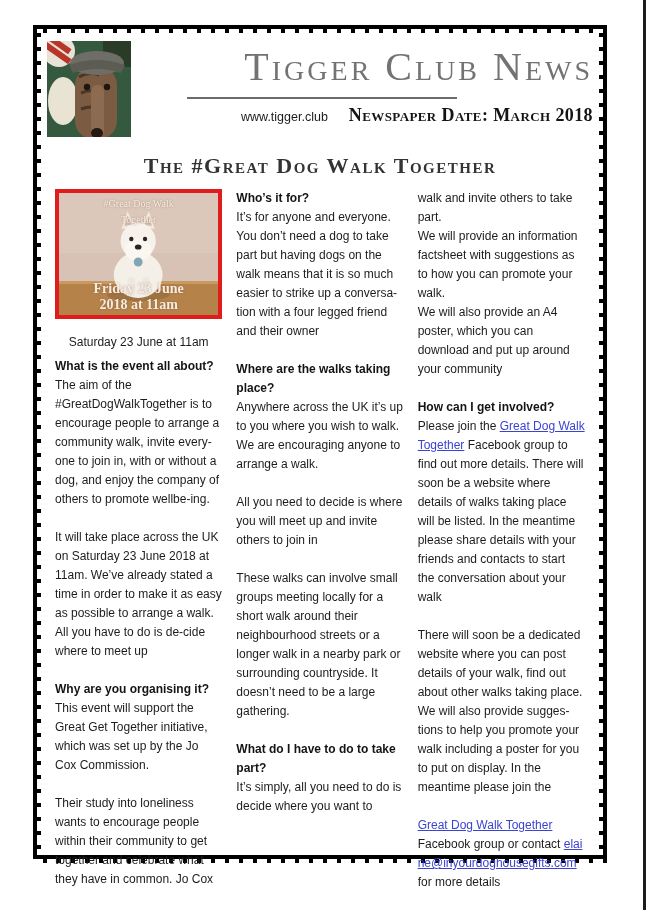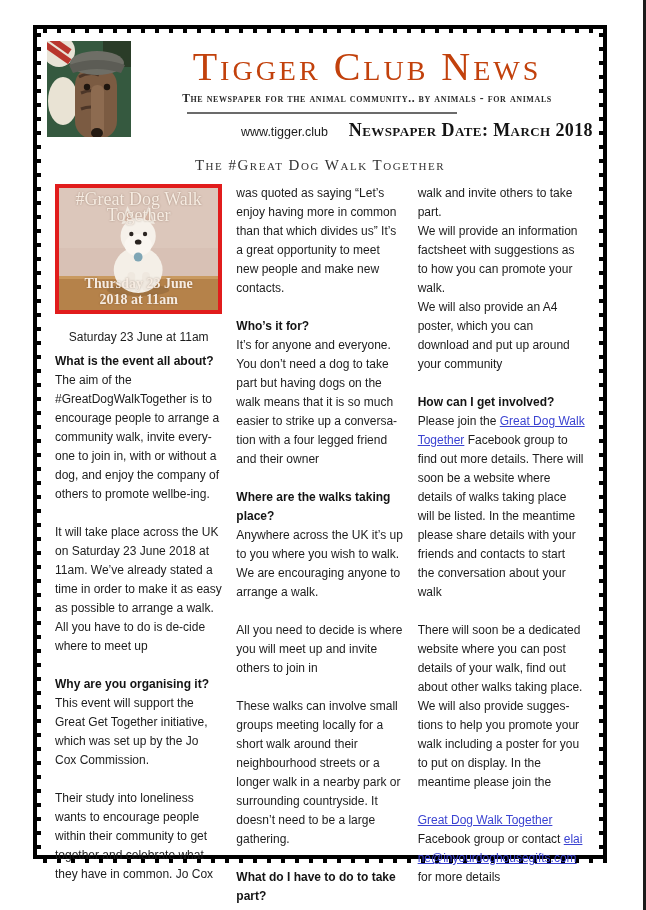--- a/index.html
+++ b/index.html
@@ -63,21 +63,21 @@
   
   .masthead{display:flex;gap:10px;align-items:flex-start;}
   .logo{width:84px;height:96px;flex:0 0 auto;}
   .mast-center{flex:1;text-align:center;}
   .news-title{
     margin:4px 0 0 0;
     font-family:"Liberation Serif",serif;
     font-variant:small-caps;
     font-weight:500;
     font-size:40px;line-height:44px;
-    letter-spacing:3px;color:#c2410c;
+    letter-spacing:3px;color:#737373;text-align:right;
   }
   .tagline{
     font-family:"Liberation Serif",serif;
     font-variant:small-caps;
     font-weight:600;
     font-size:11.5px;letter-spacing:0.6px;color:#2a2a2a;
     margin-top:3px;
   }
   .rule{
     width:270px;height:0;
@@ -95,22 +95,22 @@
     font-weight:bold;
     font-size:18px;color:#141414;letter-spacing:0.4px;
   }
 
   
   .article-title{
     margin:16px 0 10px 0;
     text-align:center;
     font-family:"Liberation Serif",serif;
     font-variant:small-caps;
-    font-weight:400;
-    font-size:15px;letter-spacing:1.5px;color:#333333;
+    font-weight:700;
+    font-size:22px;letter-spacing:1.5px;color:#333333;
   }
   .cols{display:flex;gap:14px;padding:0 8px;}
   .col{flex:1;min-width:0;font-size:12px;line-height:19px;color:#1c1c1c;}
   .col p{margin:0 0 19px 0;overflow-wrap:break-word;}
   .col p.tight{margin:0;}
   .col h4{margin:0;font-size:12px;line-height:19px;font-weight:bold;color:#141414;}
   .subhead{font-weight:normal;text-align:center;margin:14px 0 5px 0;}
   a.doclink{color:#3b43d1;text-decoration:underline;cursor:pointer;}
   a.email{word-break:break-all;}
 
@@ -118,21 +118,21 @@
   .photo{
     position:relative;width:100%;height:130px;box-sizing:border-box;
     border:4px solid #e11c1c;background:#d8c1b5;
   }
   .photo svg{display:block;width:100%;height:100%;}
   .photo-cap{
     position:absolute;left:0;right:0;text-align:center;
     font-family:"Liberation Serif",serif;color:#f6ece2;
     text-shadow:0 0 2px rgba(90,60,40,.45);
   }
-  .cap-top{top:3px;font-size:18px;line-height:16px;}
+  .cap-top{top:3px;font-size:10px;line-height:16px;}
   .cap-bottom{bottom:2px;font-size:14px;line-height:16px;font-weight:bold;}
 </style>
 </head>
 <body>
 
 <div class="screen">
   <div class="frame">
     <div class="edge edge-top"></div>
     <div class="edge edge-bottom"></div>
     <div class="edge edge-left"></div>
@@ -154,21 +154,20 @@
             <rect x="44" y="44" width="13" height="52" rx="6" fill="#8d6b50"></rect>
             <circle cx="40" cy="46" r="3.2" fill="#1f160f"></circle>
             <circle cx="60" cy="46" r="3.2" fill="#1f160f"></circle>
             <ellipse cx="50" cy="92" rx="6" ry="5" fill="#241a12"></ellipse>
             <ellipse cx="50" cy="22" rx="27" ry="12" fill="#6e6e66"></ellipse>
             <path d="M22 24 q28 -10 56 0 l-4 8 q-24 -8 -48 0 z" fill="#5c5c55"></path>
           </svg>
         </div>
         <div class="mast-center">
           <h1 class="news-title">Tigger Club News</h1>
-          <div class="tagline">The newspaper for the animal community.. by animals - for animals</div>
           <div class="rule"></div>
           <div class="info-row">
             <span class="website">www.tigger.club</span>
             <span class="date">Newspaper Date: March 2018</span>
           </div>
         </div>
       </header>
 
       <h2 class="article-title">The #Great Dog Walk Together</h2>
 
@@ -194,40 +193,39 @@
               <circle cx="74" cy="46" r="2.2" fill="#2a2420"></circle>
               <circle cx="88" cy="46" r="2.2" fill="#2a2420"></circle>
               <ellipse cx="81" cy="54" rx="3.4" ry="2.6" fill="#2a2420"></ellipse>
               <circle cx="81" cy="69" r="4.5" fill="#7fa6b5"></circle>
             </svg>
             <div class="photo-cap cap-top">
               <div>#Great Dog Walk</div>
               <div>Together</div>
             </div>
             <div class="photo-cap cap-bottom">
-              <div>Thursday 23 June</div>
+              <div>Friday 23 June</div>
               <div>2018 at 11am</div>
             </div>
           </div>
 
           <div class="subhead">Saturday 23 June at 11am</div>
 
           <h4>What is the event all about?</h4>
           <p>The aim of the #GreatDogWalkTogether is to encourage people to arrange a community walk, invite every-one to join in, with or without a dog, and enjoy the company of others to promote wellbe-ing.</p>
 
           <p>It will take place across the UK on Saturday 23 June 2018 at 11am.  We’ve already stated a time in order to make it as easy as possible to arrange a walk.  All you have to do is de-cide where to meet up</p>
 
           <h4>Why are you organising it?</h4>
           <p>This event will support the Great Get Together initiative, which was set up by the Jo Cox Commission.</p>
 
           <p>Their study into loneliness wants to encourage people within their community to get together and celebrate what they have in common. Jo Cox</p>
         </div>
 
         <div class="col">
-          <p>was quoted as saying “Let’s enjoy having more in common than that which divides us” It’s a great opportunity to meet new people and make new contacts.</p>
 
           <h4>Who’s it for?</h4>
           <p>It’s for anyone and everyone. You don’t need a dog to take part but having dogs on the walk means that it is so much easier to strike up a conversa-tion with a four legged friend and their owner</p>
 
           <h4>Where are the walks taking place?</h4>
           <p>Anywhere across the UK it’s up to you where you wish to walk. We are encouraging anyone to arrange a walk.</p>
 
           <p>All you need to decide is where you will meet up and invite others to join in</p>
 
           <p>These walks can involve small groups meeting locally for a short walk around their neighbourhood streets or a longer walk in a nearby park or surrounding countryside.  It doesn’t need to be a large gathering.</p>

